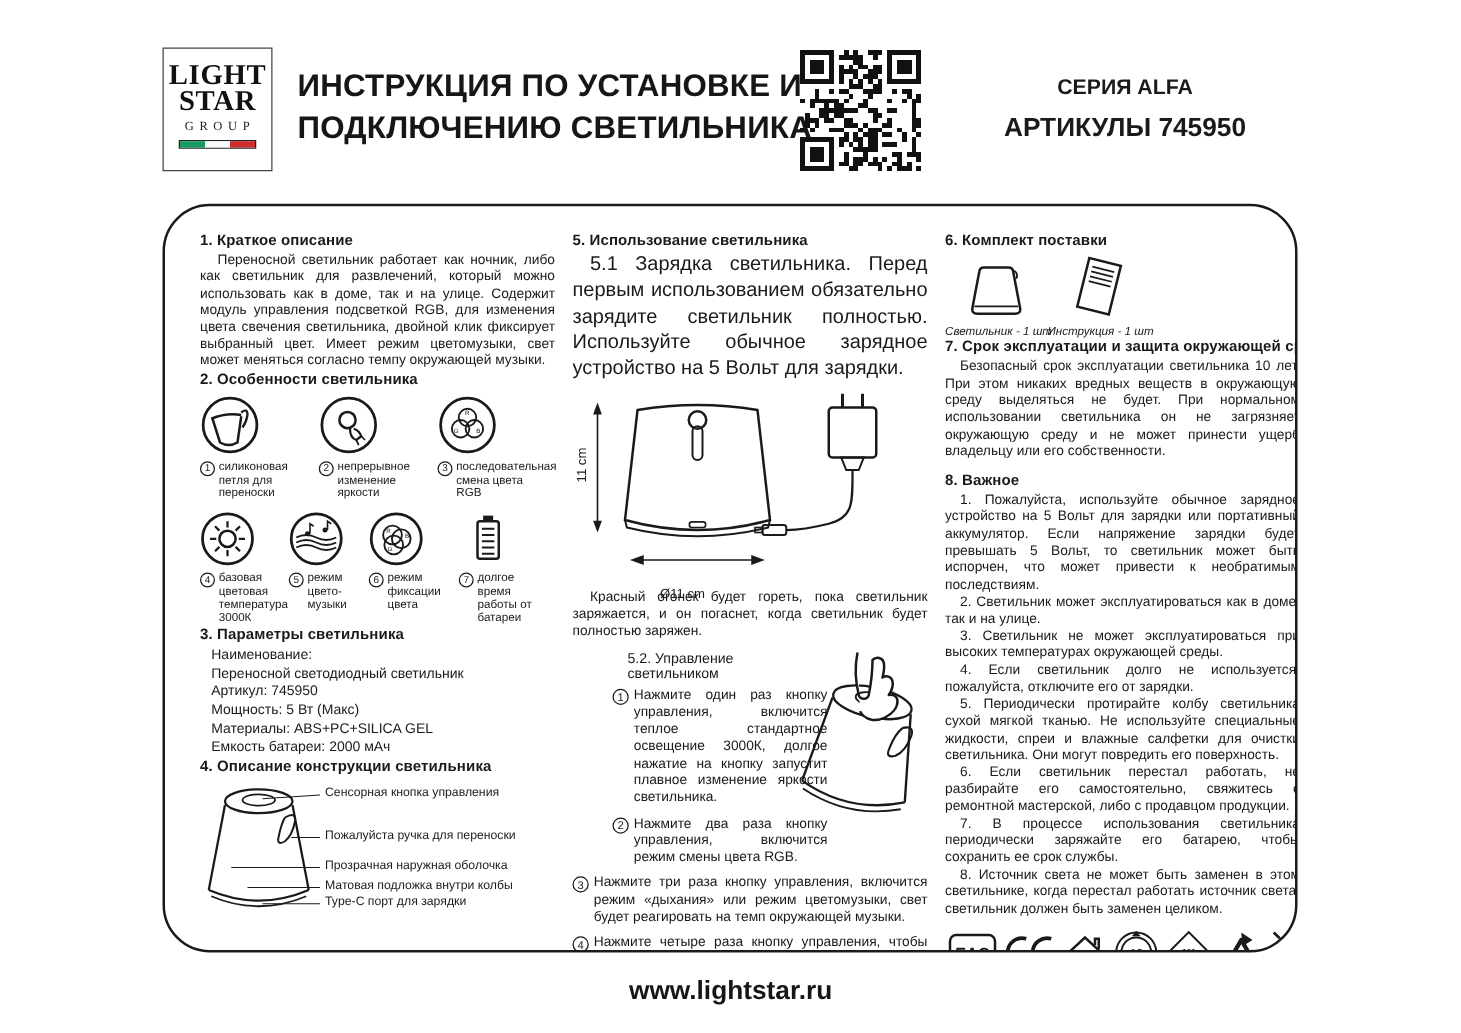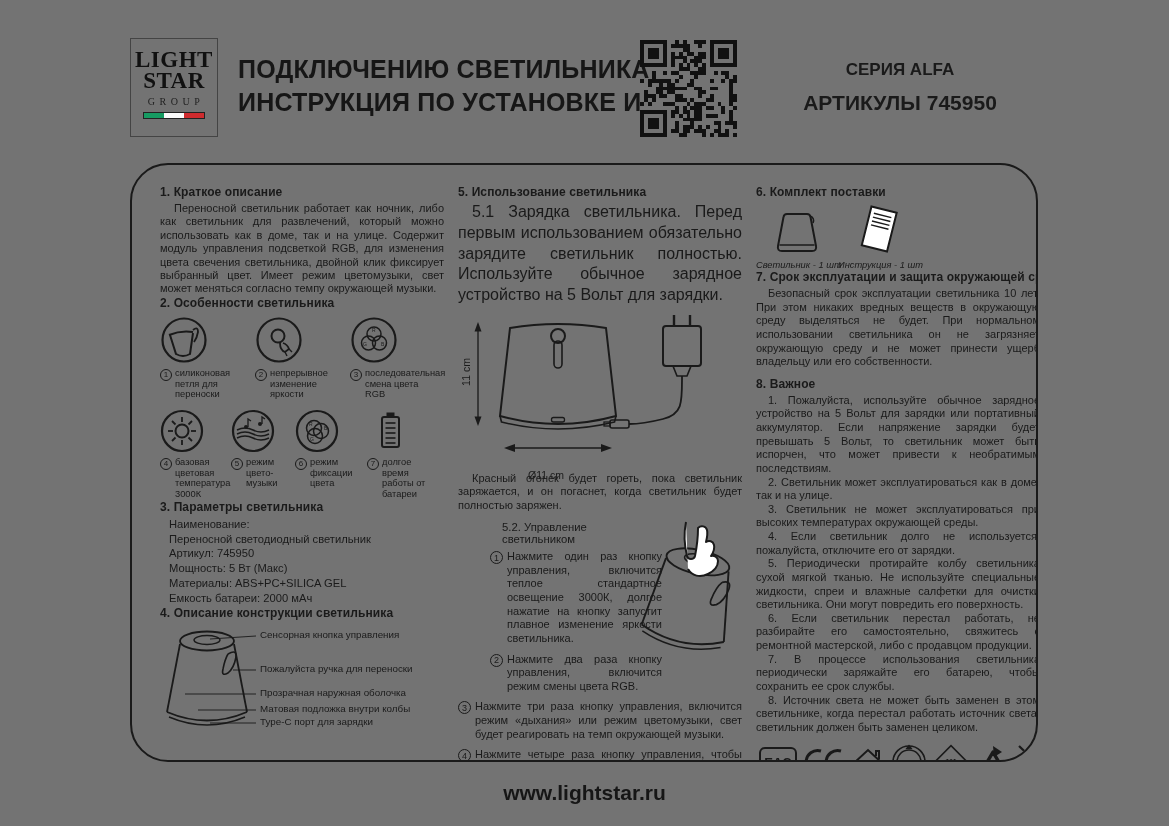--- a/index.html
+++ b/index.html
@@ -1,18 +1,18 @@
 <!DOCTYPE html>
 <html><head>
 <meta charset="utf-8">
 <style>
   * { margin:0; padding:0; box-sizing:border-box; }
   html,body { background:#e8e8e8; }
   .page {
-    position:relative; width:1169px; height:826px; background:#737373;
+    position:relative; width:1169px; height:826px; background:#ffffff;
     font-family:"Liberation Sans", sans-serif; color:#1a1a1a; overflow:hidden;
   }
   svg { display:block; }
   .ink { stroke:#1a1a1a; fill:none; }
 
   
   .logo-box { position:absolute; left:130px; top:38px; width:88px; height:99px;
     border:1px solid #444; text-align:center; padding-top:10px; }
   .logo-w1,.logo-w2 { font-family:"Liberation Serif", serif; font-weight:bold;
     font-size:23px; line-height:0.93; letter-spacing:0.5px; color:#111; }
@@ -97,22 +97,22 @@
     <div class="logo-w2">STAR</div>
     <div class="logo-w3">GROUP</div>
     <div class="logo-flag">
       <span class="fg"></span>
         <span class="fw"></span>
         <span class="fr"></span>
     </div>
   </div>
 
   <div class="hdr-title">
+    <div>ИНСТРУКЦИЯ ПО УСТАНОВКЕ И</div>
     <div>ПОДКЛЮЧЕНИЮ СВЕТИЛЬНИКА</div>
-    <div>ИНСТРУКЦИЯ ПО УСТАНОВКЕ И</div>
   </div>
 
   <div class="qr-wrap" id="qr">
       <svg width="97" height="97" viewBox="0 0 25 25" shape-rendering="crispEdges">
         <g fill="#111">
           <rect x="0" y="0" width="1" height="1"></rect>
           <rect x="1" y="0" width="1" height="1"></rect>
           <rect x="2" y="0" width="1" height="1"></rect>
           <rect x="3" y="0" width="1" height="1"></rect>
           <rect x="4" y="0" width="1" height="1"></rect>

